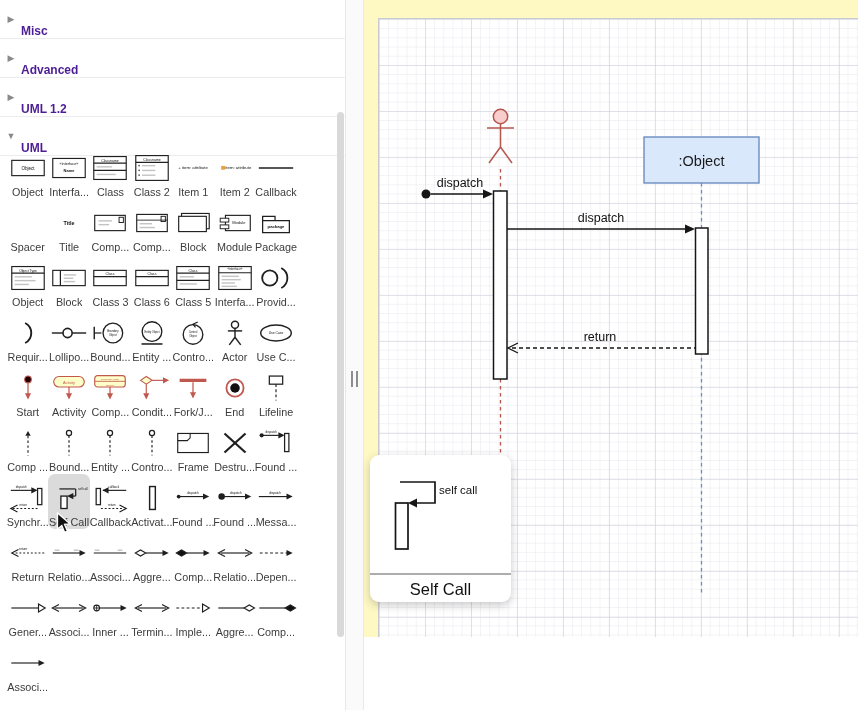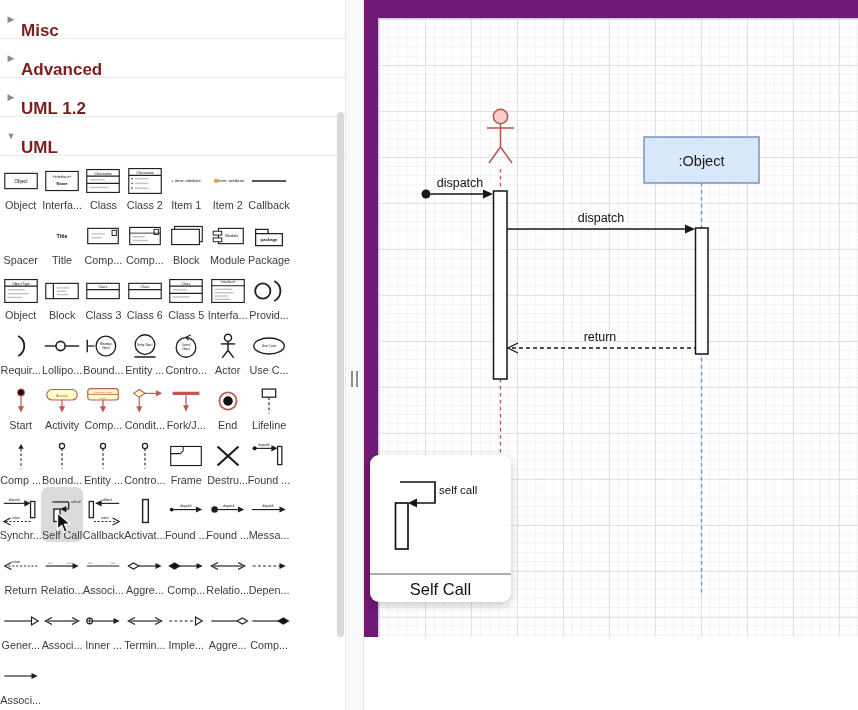--- a/index.html
+++ b/index.html
@@ -3,36 +3,36 @@
 <meta charset="utf-8">
 <style>
   html,body{margin:0;padding:0;background:#fff;}
   .app{position:relative;width:858px;height:710px;overflow:hidden;background:#fff;
        font-family:"Liberation Sans",sans-serif;}
   
   .sidebar{position:absolute;left:0;top:0;width:345px;height:710px;background:#fff;}
   .section{height:39px;display:flex;align-items:center;border-bottom:1px solid #ececec;
            padding-left:5px;box-sizing:border-box;cursor:default;}
   .tri{width:12px;color:#8a8a8a;font-size:9px;text-align:center;}
-  .sec-label{font-size:17px;font-weight:600;color:#7f1d1d;margin-left:4px;margin-top:24px;}
-  .palette{position:absolute;left:0;top:157px;width:338px;display:grid;
-           grid-template-columns:repeat(7,41.4px);grid-auto-rows:55px;}
+  .sec-label{font-size:12px;font-weight:600;color:#4c1d95;margin-left:4px;margin-top:24px;}
+  .palette{position:absolute;left:0;top:144px;width:338px;display:grid;
+           grid-template-columns:repeat(7,41.4px);grid-auto-rows:55px;padding-left:7px;}
   .cell{display:flex;flex-direction:column;align-items:center;padding-top:7px;box-sizing:border-box;}
   .cell.selected{background:#dbdbdb;border-radius:7px;}
   .thumb{height:34px;display:flex;align-items:center;justify-content:center;}
   .lbl{font-size:10.8px;color:#3c3c3c;white-space:nowrap;margin-top:1px;}
   .vscroll{position:absolute;left:336px;top:0;width:9px;height:710px;}
   .vthumb{position:absolute;left:1px;top:112px;width:7px;height:525px;background:#d9d9d9;border-radius:4px;}
   
   .splitter{position:absolute;left:345px;top:0;width:19px;height:710px;background:#fafafa;
             border-left:1px solid #e8e8e8;border-right:1px solid #e8e8e8;box-sizing:border-box;}
   .handle{position:absolute;left:5px;top:371px;width:7px;height:16px;box-sizing:border-box;
           border-left:2px solid #8e8e8e;border-right:2px solid #8e8e8e;}
   
-  .canvas-area{position:absolute;left:364px;top:0;width:494px;height:637px;background:#701a75;overflow:hidden;}
+  .canvas-area{position:absolute;left:364px;top:0;width:494px;height:637px;background:#fef9c3;overflow:hidden;}
   .page{position:absolute;left:14px;top:18px;width:486px;height:692px;background:#fff;
         border:1px solid #c9cdd2;border-right:none;border-bottom:none;box-sizing:content-box;
         background-image:
           linear-gradient(rgba(206,209,221,.55) 1px, transparent 1px),
           linear-gradient(90deg, rgba(206,209,221,.55) 1px, transparent 1px),
           linear-gradient(rgba(228,228,236,.45) 1px, transparent 1px),
           linear-gradient(90deg, rgba(228,228,236,.45) 1px, transparent 1px);
         background-size:46px 46px,46px 46px,9.2px 9.2px,9.2px 9.2px;}
   .diagram{position:absolute;left:0;top:0;}
   .hthumb{position:absolute;left:376px;top:703px;width:118px;height:6px;background:#d2d2d2;border-radius:3px;}

